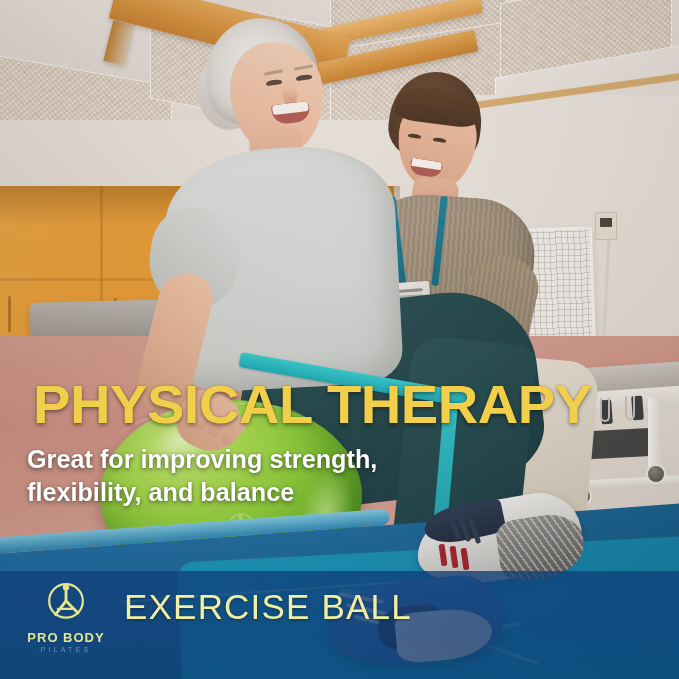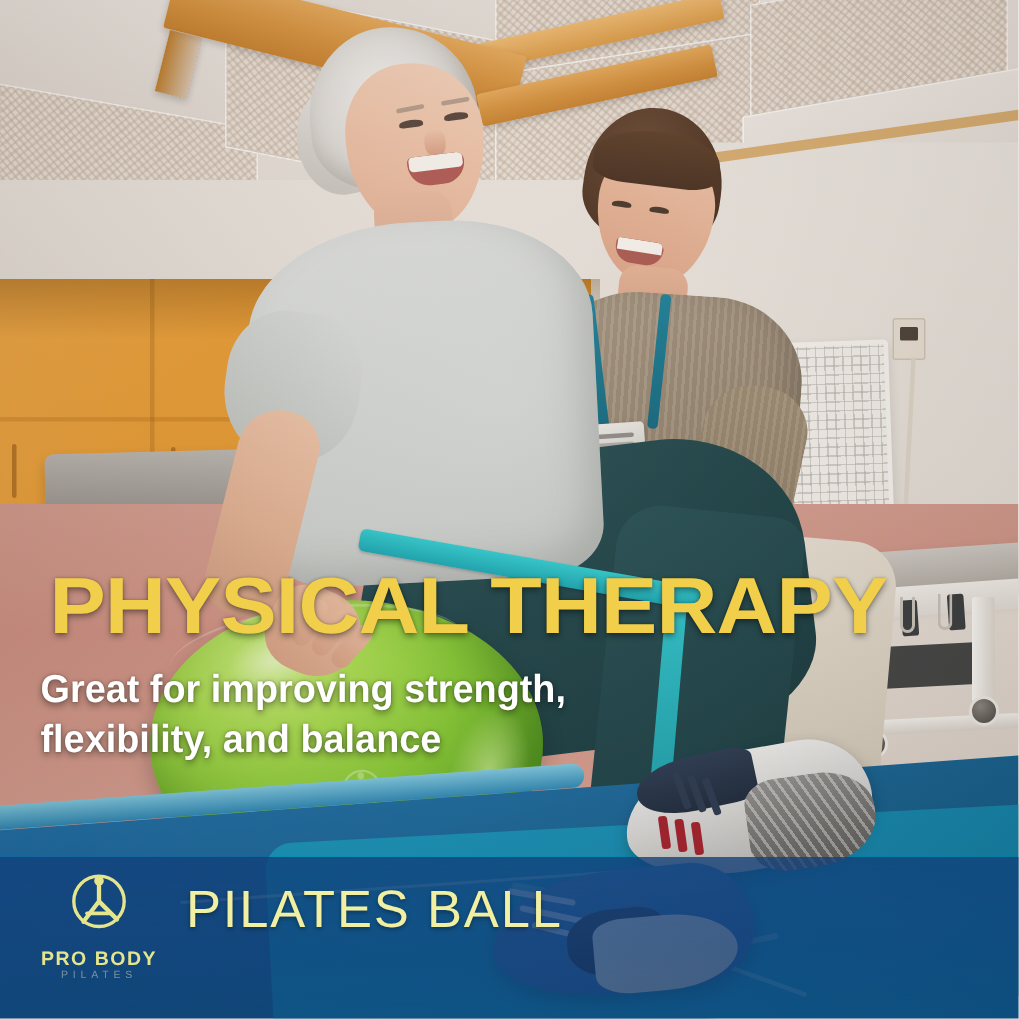--- a/index.html
+++ b/index.html
@@ -734,18 +734,18 @@
             <path d="M30 7 L30 26 L17 43" fill="none" stroke="#e4e58c" stroke-width="3.6" stroke-linecap="round"></path>
             <path d="M30 26 L45 41" fill="none" stroke="#e4e58c" stroke-width="3.6" stroke-linecap="round"></path>
             <path d="M20 36 L40 36" fill="none" stroke="#e4e58c" stroke-width="3.0" stroke-linecap="round"></path>
             <circle cx="30" cy="9" r="4" fill="#e4e58c"></circle>
           </svg>
         </span>
         <span class="brand-name">PRO BODY</span>
         <span class="brand-sub">PILATES</span>
       </div>
 
-      <p class="product-name">PILATES BALL</p>
+      <p class="product-name">EXERCISE BALL</p>
 
     </div>
   </div>
 
 </div>
 
 </body></html>

